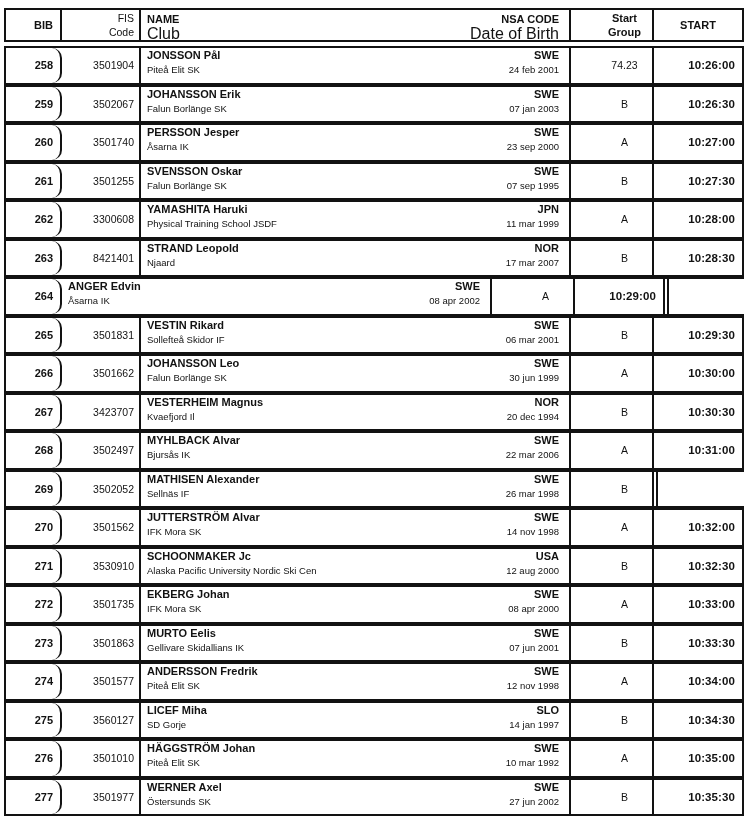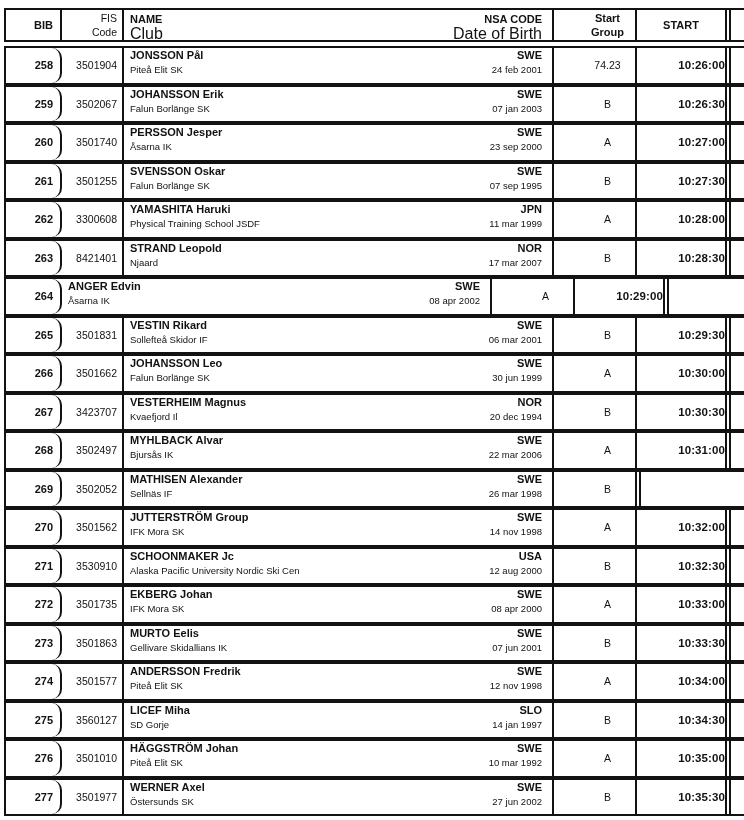--- a/index.html
+++ b/index.html
@@ -26,24 +26,24 @@
   }
   .hrow { height: 34px; margin-bottom: 4px; }
   .brow { height: 38.5px; }
   .cell {
     box-sizing: border-box;
     border-right: 2px solid #121212;
     overflow: hidden;
     flex: 0 0 auto;
   }
   .c-bib   { width: 56px;  display: flex; align-items: center; justify-content: flex-end; padding-right: 7px; }
-  .c-fis   { width: 62px;  display: flex; align-items: center; justify-content: flex-end; padding-right: 5px; }
+  .c-fis   { width: 79px;  display: flex; align-items: center; justify-content: flex-end; padding-right: 5px; }
   .c-name  { width: 430px; display: flex; justify-content: space-between; padding: 0 10px 0 6px; }
   .c-grp   { width: 83px;  display: flex; align-items: center; justify-content: center; padding-left: 26px; }
-  .c-start { width: 90px;  display: flex; align-items: center; justify-content: flex-end; }
+  .c-start { width: 90px;  display: flex; align-items: center; justify-content: flex-end; padding-right: 7px; }
   .c-sliver {
     flex: 1 1 auto;
     margin-left: 2px;
     border-left: 2px solid #121212;
     border-right: none;
   }
   
   .h-bold  { font-weight: bold; font-size: 11px; }
   .h-two   { display: flex; flex-direction: column; justify-content: center; align-items: flex-end; line-height: 14px; font-size: 10.5px; }
   .c-name.hcell { padding-top: 2px; }
@@ -306,21 +306,21 @@
     </div>
     <div class="cell c-grp grp-v">B</div>
     <div class="cell c-sliver"></div>
   </div>
 
   <div class="brow">
     <div class="cell c-bib bib-v">270</div>
     <div class="cell c-fis fis-v">3501562</div>
     <div class="cell c-name">
       <div class="nm-left">
-        <div class="nm">JUTTERSTRÖM Group</div>
+        <div class="nm">JUTTERSTRÖM Alvar</div>
         <div class="club">IFK Mora SK</div>
       </div>
       <div class="nm-right">
         <div class="nsa">SWE</div>
         <div class="dob">14 nov 1998</div>
       </div>
     </div>
     <div class="cell c-grp grp-v">A</div>
     <div class="cell c-start start-v">10:32:00</div>
     <div class="cell c-sliver"></div>

